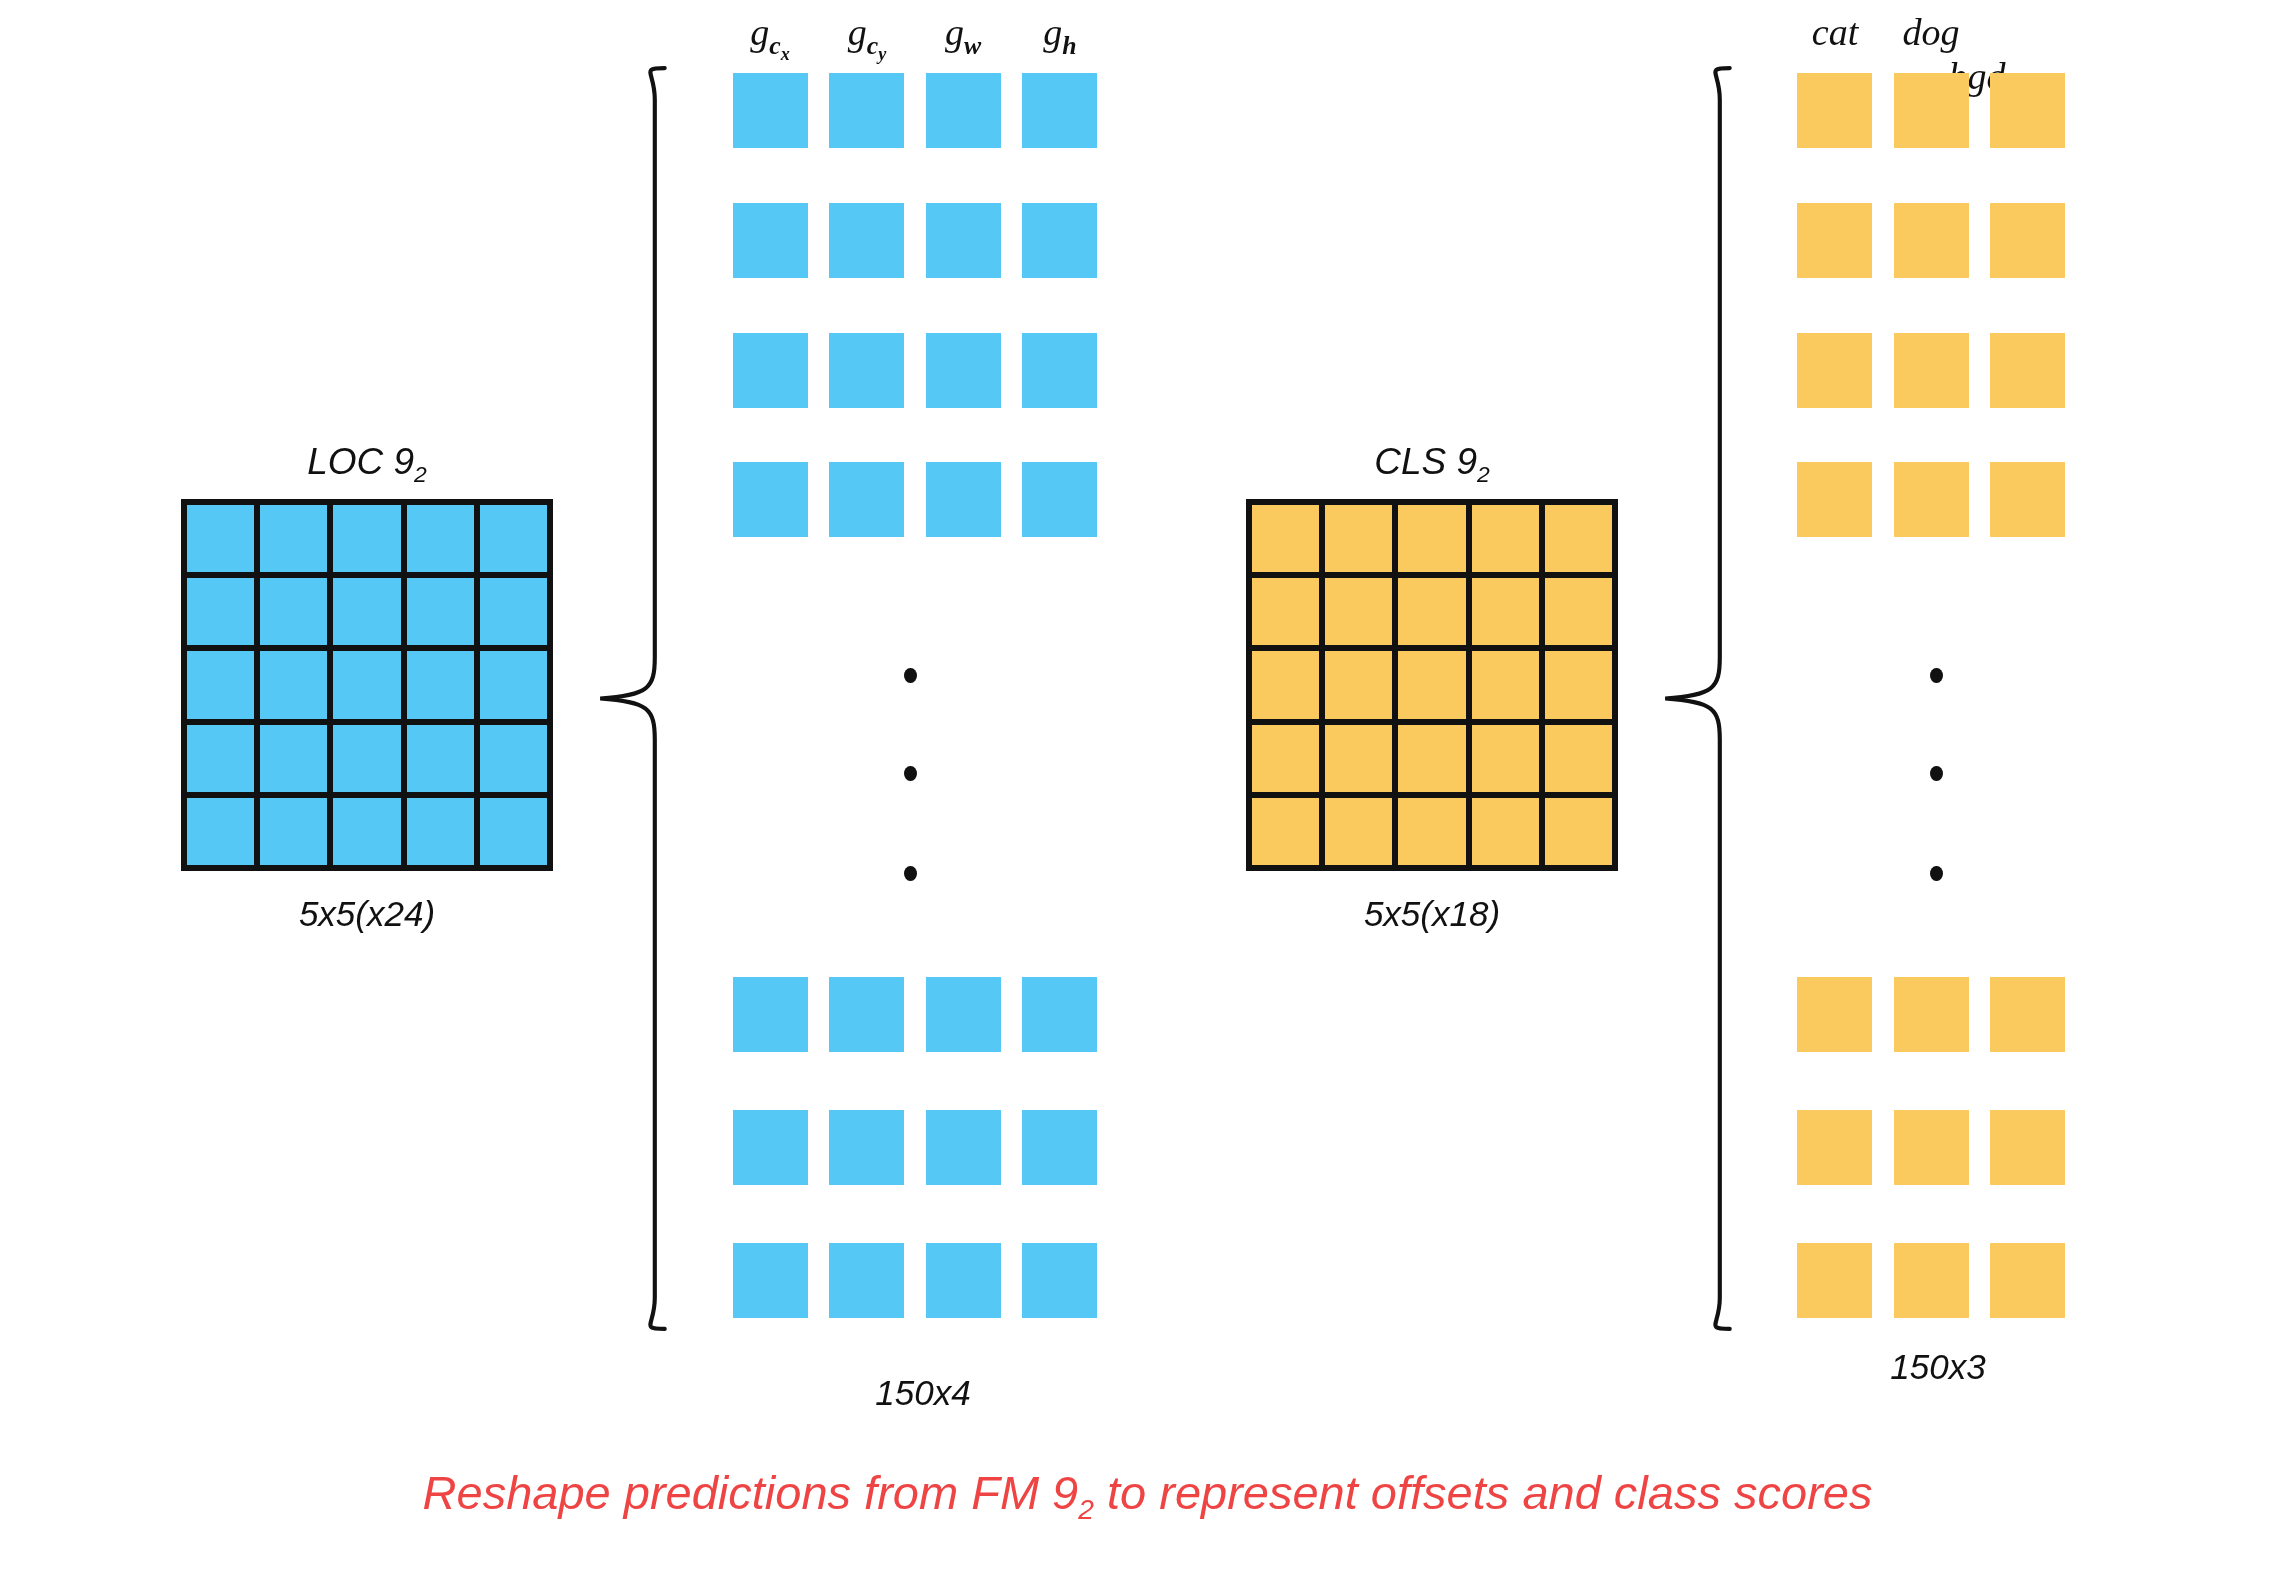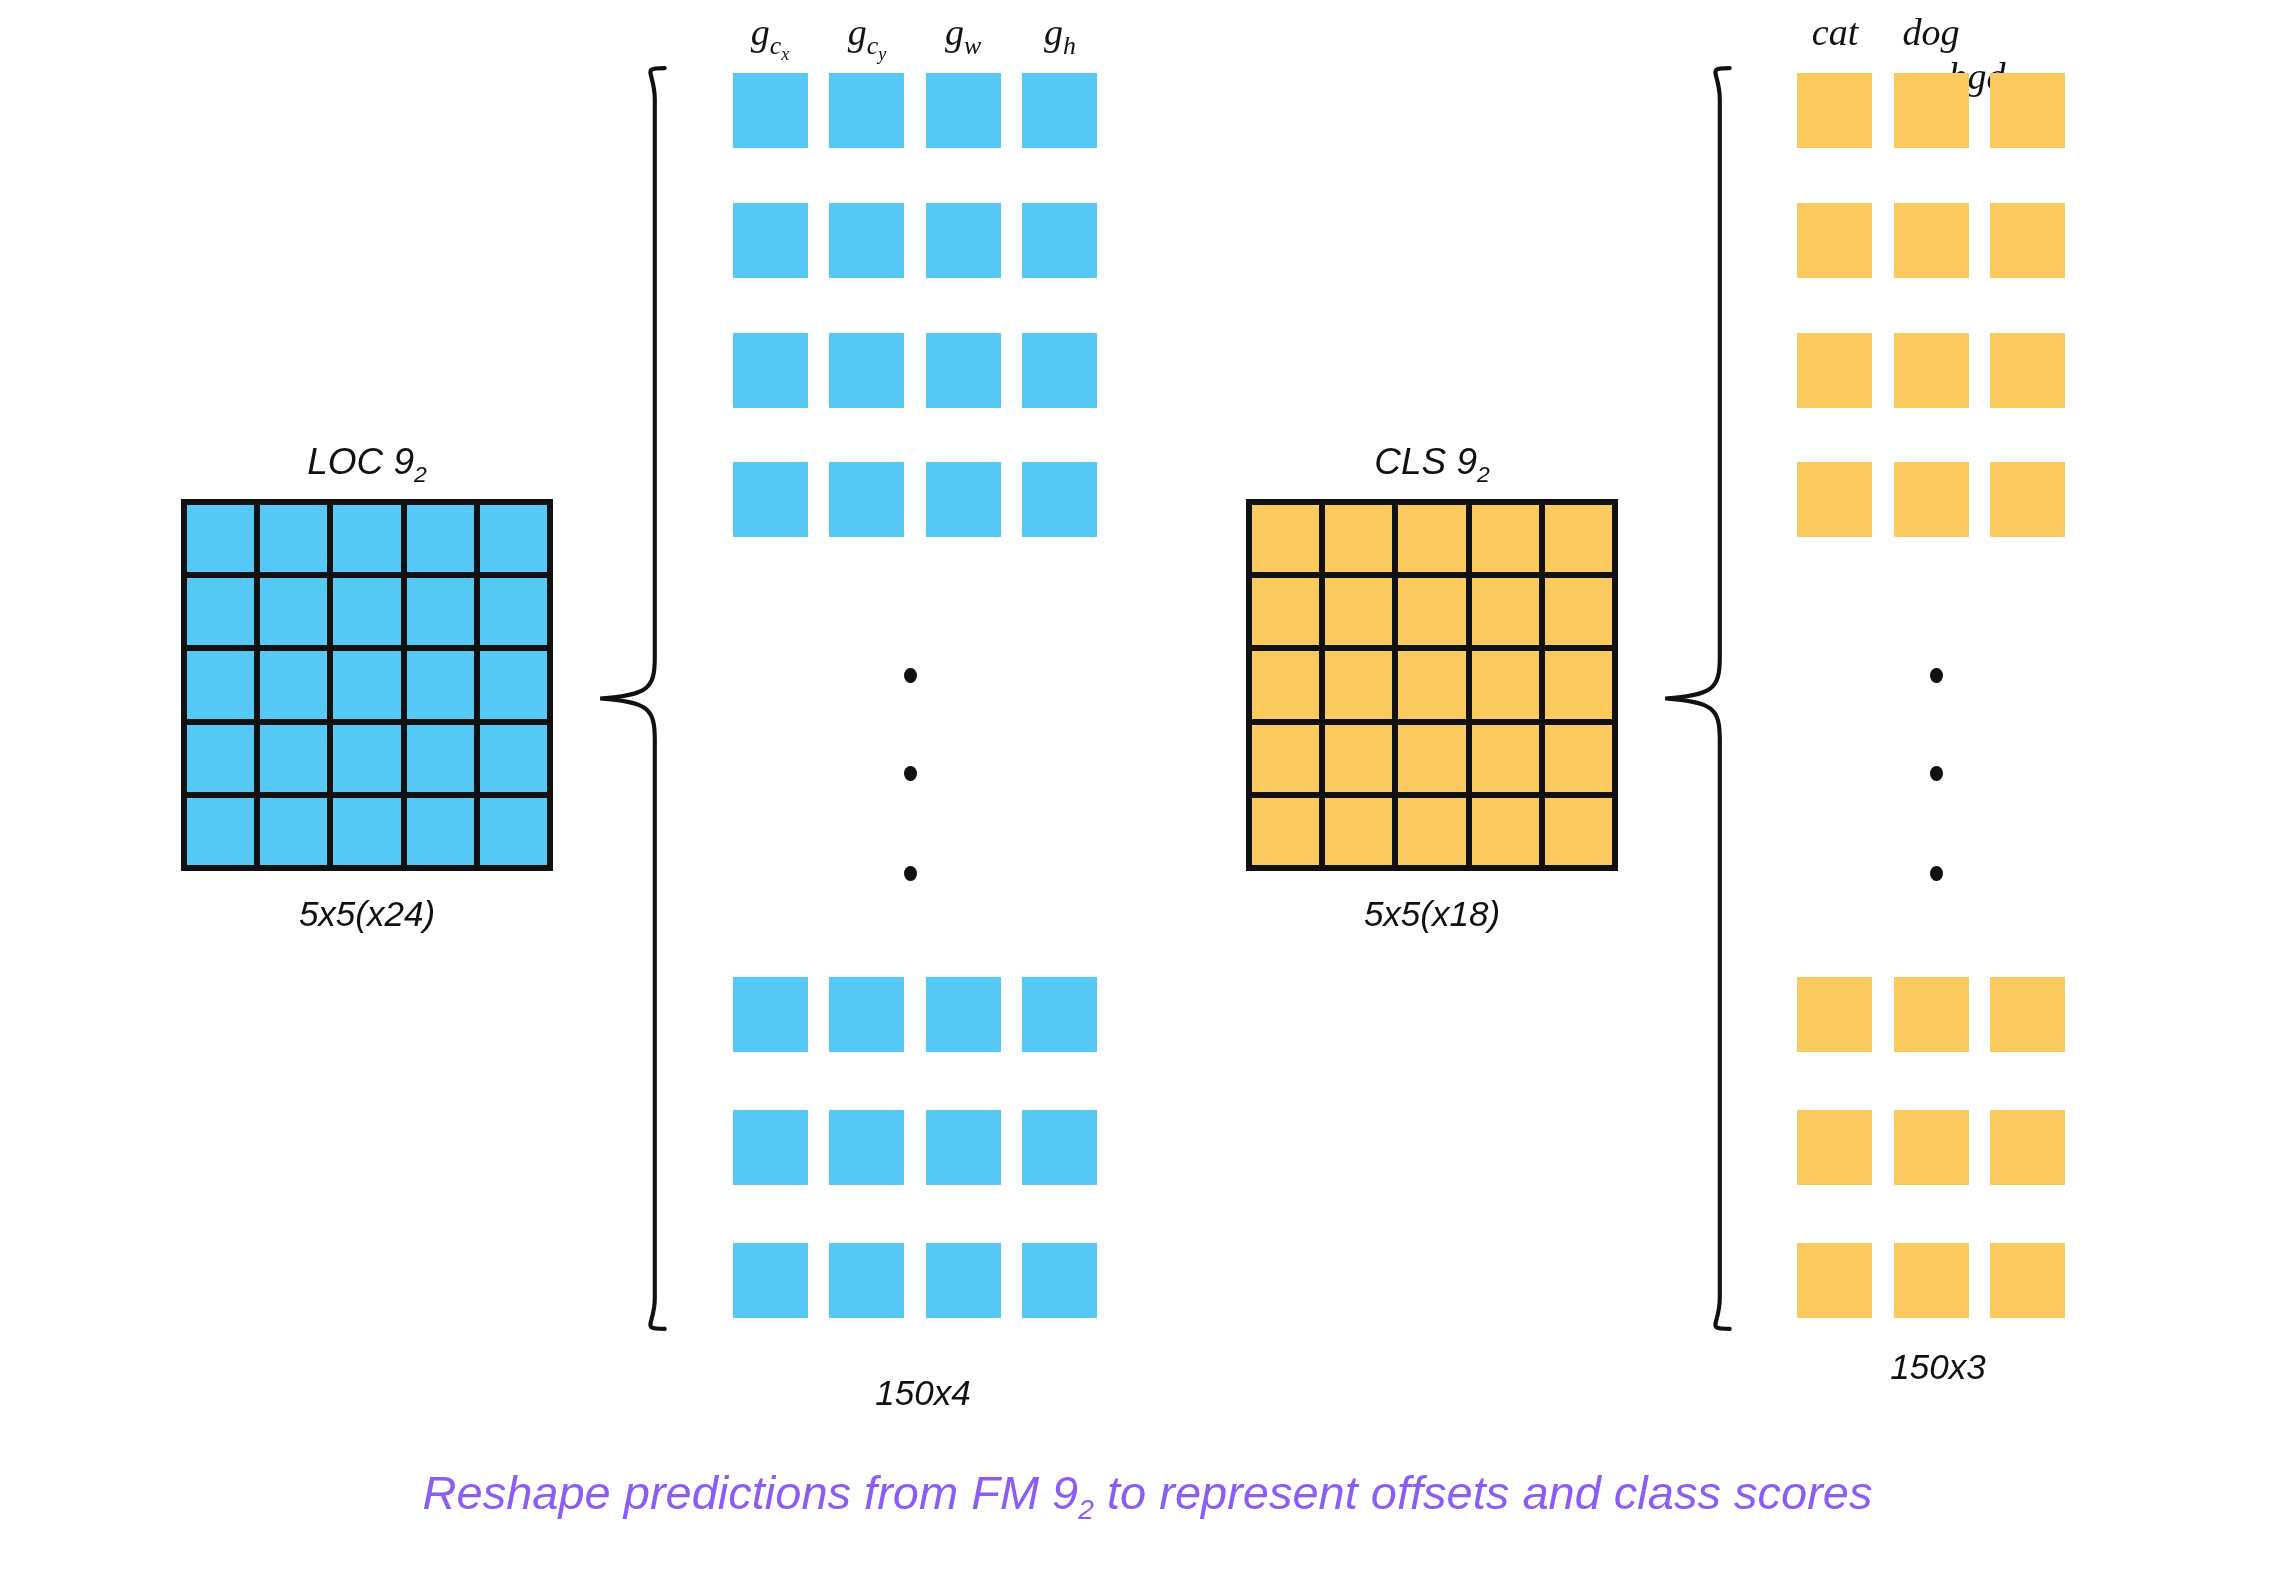--- a/index.html
+++ b/index.html
@@ -56,20 +56,21 @@
     font-size: 38px;
     color: #111111;
     text-align: center;
     white-space: nowrap;
     transform: translateX(-50%);
   }
   .col-head .sb {
     font-size: 0.68em;
     vertical-align: sub;
     font-style: italic;
+    font-weight: bold;
   }
   .col-head .sb .sb2 {
     font-size: 0.70em;
     vertical-align: sub;
     font-style: italic;
   }
 
   
   .sq {
     position: absolute;
@@ -106,21 +107,21 @@
   .figure-caption {
     position: absolute;
     left: 0;
     width: 2295px;
     text-align: center;
     font-family: "Liberation Sans", sans-serif;
     font-style: italic;
     font-weight: 400;
     font-size: 47px;
     line-height: 1.30;
-    color: #8b5cf6;
+    color: #ef4444;
   }
   .figure-caption .sub { font-size: 0.60em; }
 </style>
 </head>
 <body>
 
 <div id="stage">
 
   <div class="fm-label-top" style="left:181px; top:441px; width:372px;">
     <span>LOC 9</span><span class="sub">2</span>

